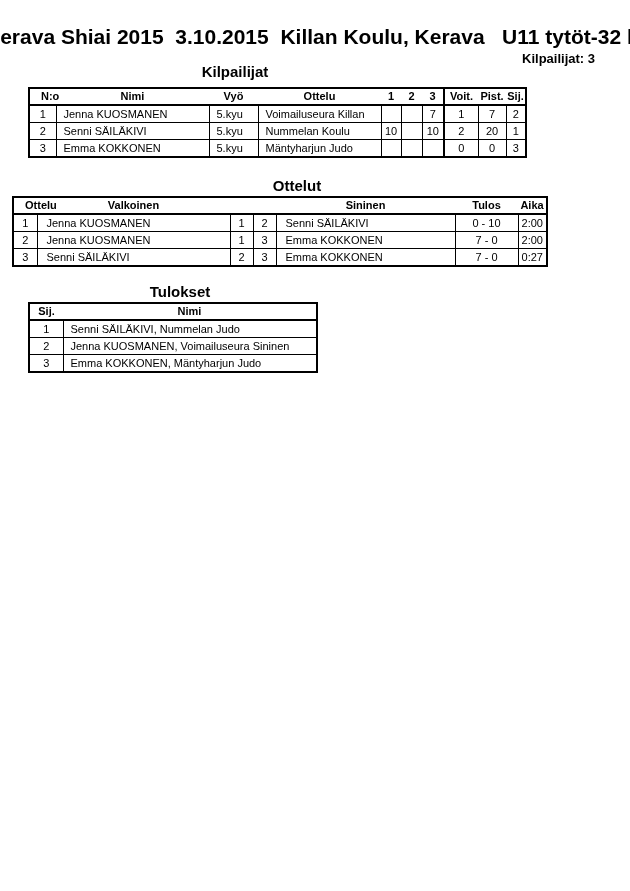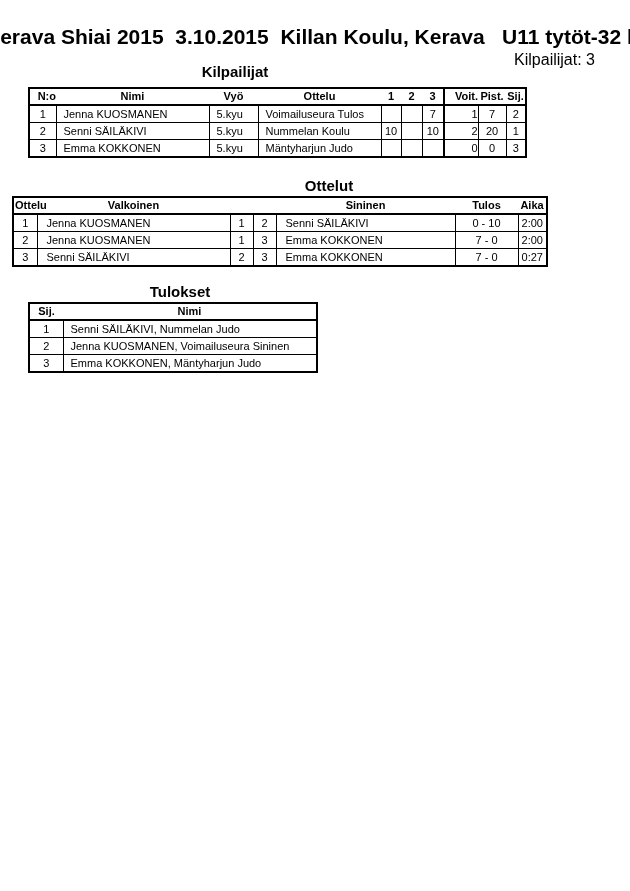--- a/index.html
+++ b/index.html
@@ -7,28 +7,28 @@
     width:630px; height:891px; position:relative; overflow:hidden;
     background:#ffffff; color:#000000;
     font-family:"Liberation Sans", sans-serif;
   }
   .title {
     position:absolute; top:25px; left:-15px;
     font-size:21px; font-weight:bold; white-space:pre; line-height:1.1;
   }
   .count {
     position:absolute; top:51px; right:35px;
-    font-size:16px; font-weight:normal;
+    font-size:13px; font-weight:bold;
   }
   .heading {
     position:absolute; font-size:15px; font-weight:bold; text-align:center;
     white-space:nowrap;
   }
   #h-competitors { top:63px;  left:0; width:470px; }
-  #h-matches     { top:177px; left:0; width:594px;margin-left:32px; }
+  #h-matches     { top:177px; left:0; width:594px; }
   #h-results     { top:283px; left:8px; width:344px; }
 
   table {
     position:absolute; border-collapse:collapse; table-layout:fixed;
     border:2px solid #000;
   }
   #t-competitors { left:28px; top:87px;  width:497px; }
   #t-matches     { left:12px; top:196px; width:534px; }
   #t-results     { left:28px; top:302px; width:288px; }
 
@@ -38,22 +38,22 @@
     text-align:center; line-height:15px;
   }
   td {
     font-size:11px; font-weight:normal; padding:0; height:16px;
     white-space:nowrap; overflow:hidden; border:1px solid #000;
     line-height:16px;
   }
   .l  { text-align:left; padding-left:7px; }
   .l9 { text-align:left; padding-left:9px; }
   .c  { text-align:center; }
-  th.hl { text-align:right; padding-left:1px; }
-  .sep { border-left:2px solid #000 !important;text-align:right; }
+  th.hl { text-align:left; padding-left:11px; }
+  .sep { border-left:2px solid #000 !important; }
 </style>
 </head>
 <body>
 
 <div class="title">Kerava Shiai 2015  3.10.2015  Killan Koulu, Kerava   U11 tytöt-32 kg</div>
 <div class="count">Kilpailijat: 3</div>
 
 <div class="heading" id="h-competitors">Kilpailijat</div>
 <table id="t-competitors">
   <colgroup>
@@ -80,21 +80,21 @@
       <th class="sep">Voit.</th>
       <th>Pist.</th>
       <th>Sij.</th>
     </tr>
   </thead>
   <tbody>
     <tr>
       <td class="c">1</td>
       <td class="l">Jenna KUOSMANEN</td>
       <td class="l">5.kyu</td>
-      <td class="l">Voimailuseura Tulos</td>
+      <td class="l">Voimailuseura Killan</td>
       <td class="c"></td>
       <td class="c"></td>
       <td class="c">7</td>
       <td class="c sep">1</td>
       <td class="c">7</td>
       <td class="c">2</td>
     </tr>
     <tr>
       <td class="c">2</td>
       <td class="l">Senni SÄILÄKIVI</td>

